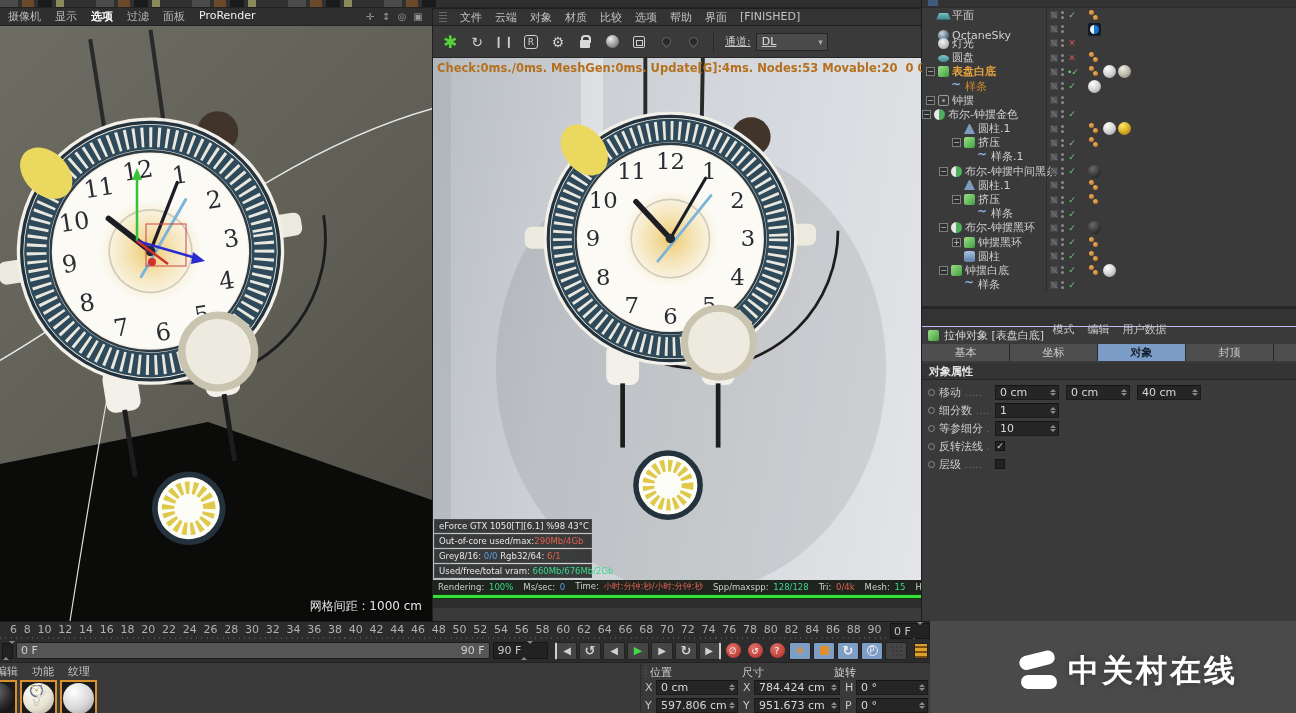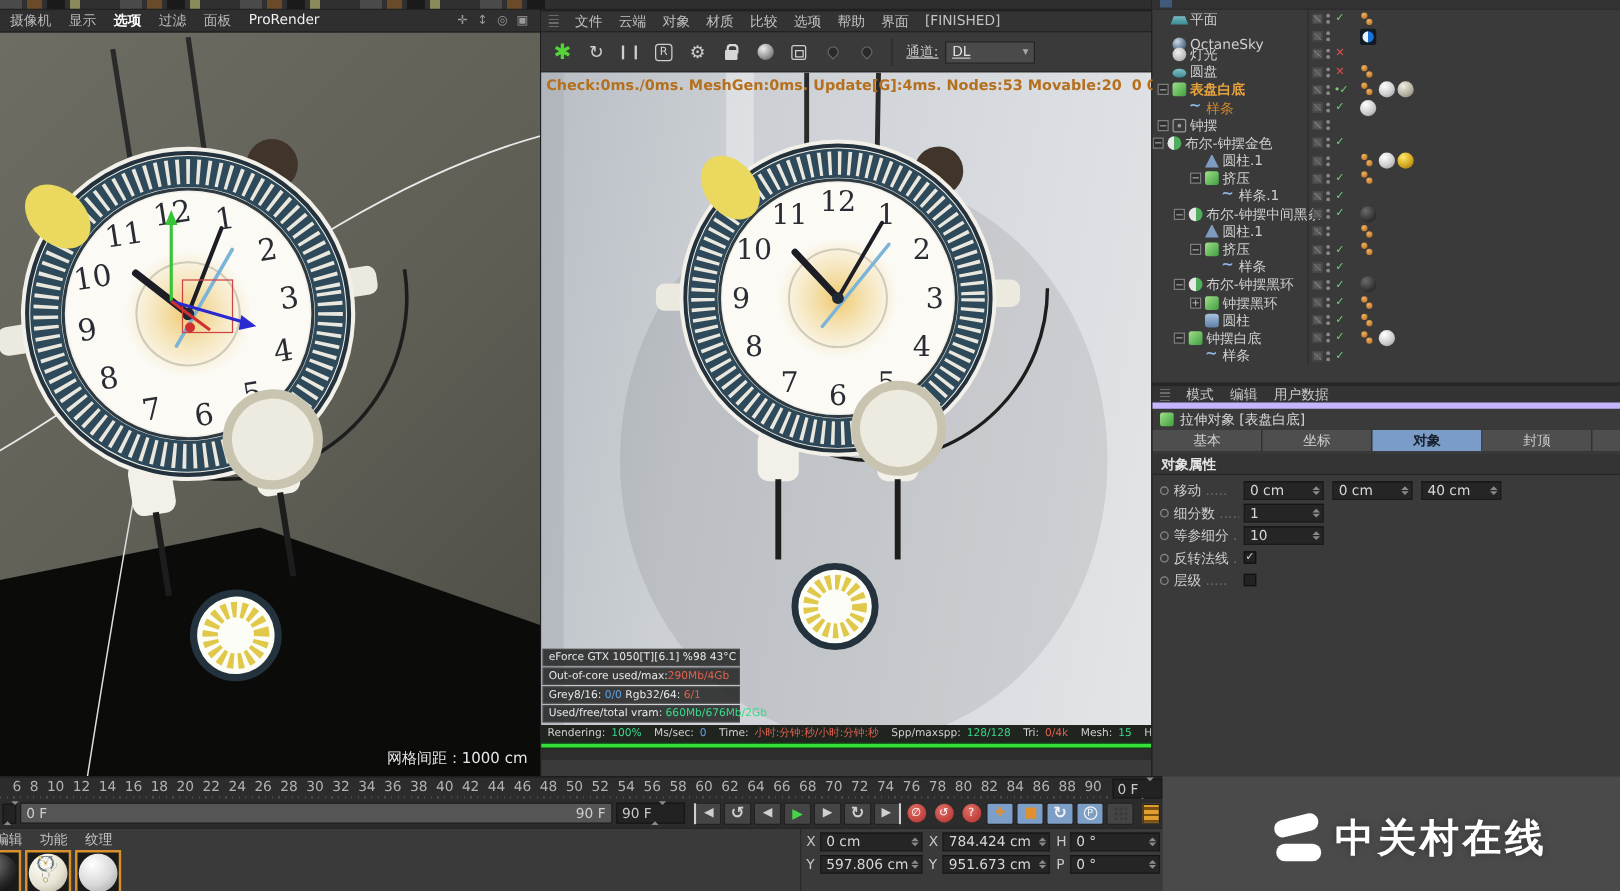--- a/index.html
+++ b/index.html
@@ -105,21 +105,21 @@
   .tag-dots::before { left:1px; top:1px; } .tag-dots::after { left:5px; top:6px; }
   .tag-mat-white { border-radius:50%; background:radial-gradient(circle at 35% 28%, #ffffff, #cfcfcf 55%, #8a8a8a); }
   .tag-mat-gray  { border-radius:50%; background:radial-gradient(circle at 35% 28%, #f0ede2, #b8b4a4 55%, #7c7868); }
   .tag-mat-gold  { border-radius:50%; background:radial-gradient(circle at 35% 28%, #ffe96a, #d4a820 55%, #8a6a10); }
   .tag-mat-dark  { border-radius:50%; background:radial-gradient(circle at 35% 28%, #6a6a6a, #3a3a3a 55%, #141414); }
   .tag-sky { background:#101b26; border-radius:2px; }
   .tag-sky::before { content:""; position:absolute; left:2px; top:2px; width:9px; height:9px; border-radius:50%;
     background:linear-gradient(90deg,#e8f4ff 45%,#1a74d8 45%); }
 
   #om-divider { position:absolute; left:0; top:306px; width:375px; height:3px; background:#262626; }
-  #am-menubar { position:absolute; left:0; top:309px; width:375px; height:18px; background:#333; display:flex; align-items:center; gap:13px; padding:0 6px; border-bottom:5px solid #c4b5fd; }
+  #am-menubar { position:absolute; left:0; top:309px; width:375px; height:18px; background:#333; display:flex; align-items:center; gap:13px; padding:0 6px; border-bottom:1px solid #c4b5fd;flex-direction:column; }
   #am-objrow { position:absolute; left:0; top:327px; width:375px; height:17px; display:flex; align-items:center; gap:5px; padding:0 6px; color:#d6d6d6; }
   #am-tabs { position:absolute; left:0; top:344px; width:375px; height:17px; display:flex; background:#2d2d2d; overflow:hidden; }
   .am-tab { flex:0 0 88px; height:100%; background:#4e4e4e; border-right:1px solid #2a2a2a; color:#d0d0d0;
     display:flex; align-items:center; justify-content:center; cursor:default; }
   .am-tab.active { background:#7b9cc7; color:#16202e; font-weight:bold; }
   #am-section { position:absolute; left:0; top:363px; width:375px; height:17px; background:#343434; border-bottom:1px solid #262626;
     display:flex; align-items:center; padding:0 7px; color:#e4e4e4; font-weight:bold; }
   #am-rows { position:absolute; left:0; top:383px; width:375px; }
   .attr-row { height:18px; display:flex; align-items:center; padding-left:6px; gap:4px; }
   .attr-dot { width:7px; height:7px; border:1px solid #8a8a8a; border-radius:50%; flex:0 0 7px; }
@@ -888,20 +888,28 @@
             </svg>
         </div>
       </div>
       <div class="mat-thumb">
           <div class="mat-sphere ms-white"></div>
         </div>
     </div>
   </div>
 
   <div id="coord-panel">
+    <div id="coord-head">
+      <span class="grip"></span>
+      <span id="coord-headers" style="display:flex">
+          <span class="hd">位置</span>
+          <span class="hd">尺寸</span>
+          <span class="hd">旋转</span>
+        </span>
+    </div>
     <div id="coord-grid">
         <div class="coord-cell">
           <span class="coord-key">X</span>
           <span class="field">0 cm<span class="stepper"></span></span>
         </div>
         <div class="coord-cell">
           <span class="coord-key">X</span>
           <span class="field">784.424 cm<span class="stepper"></span></span>
         </div>
         <div class="coord-cell">

